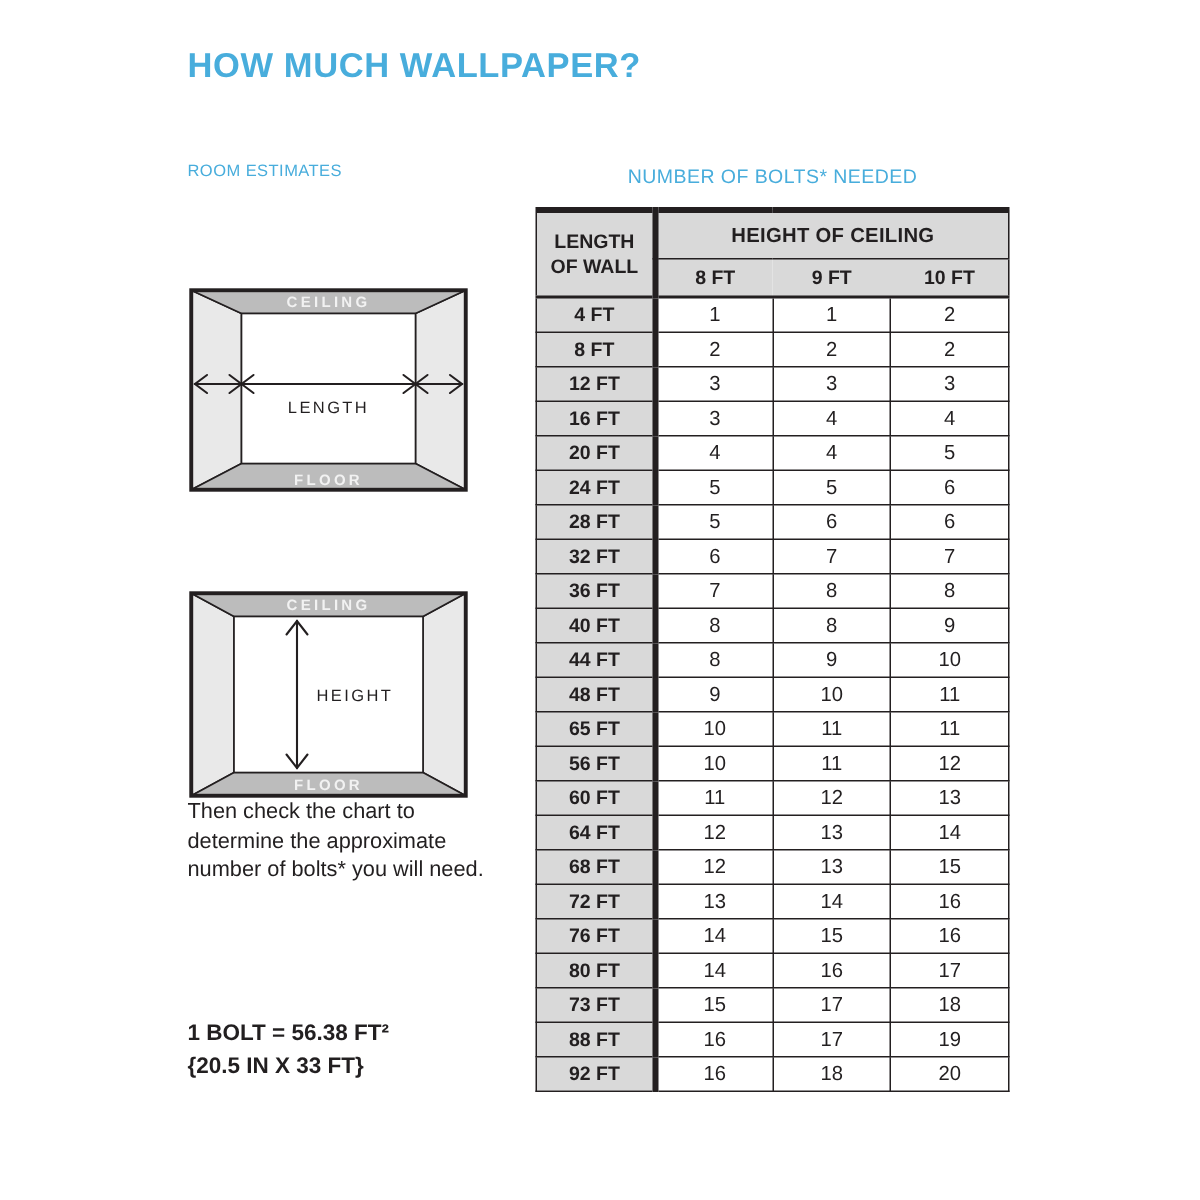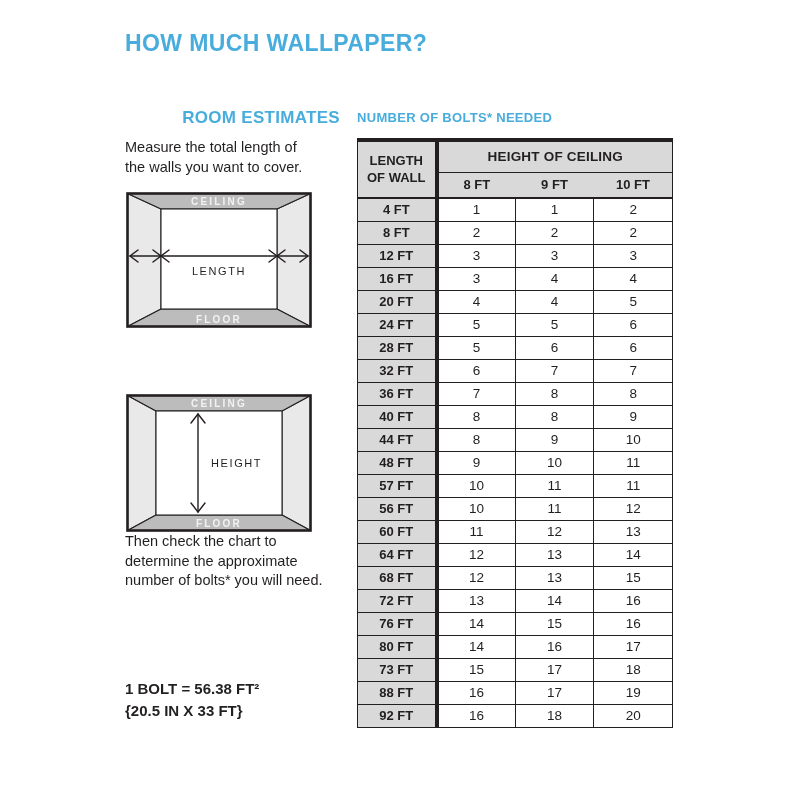--- a/index.html
+++ b/index.html
@@ -12,21 +12,21 @@
   }
   *{margin:0;padding:0;box-sizing:border-box;}
   body{background:#ffffff;font-family:"Liberation Sans",sans-serif;color:var(--text);}
   .page{position:relative;width:800px;height:800px;background:#ffffff;overflow:hidden;}
 
   .page-title{position:absolute;left:125px;top:30px;font-size:23px;font-weight:bold;
     letter-spacing:.4px;color:var(--accent);}
 
   
   .left-col{position:absolute;left:125px;top:108px;width:215px;}
-  .section-heading{font-size:17px;font-weight:bold;letter-spacing:.3px;color:var(--accent);text-align:right;}
+  .section-heading{font-size:11px;font-weight:normal;letter-spacing:.3px;color:var(--accent);}
   .step-text{font-size:14.5px;line-height:1.36;color:var(--text);white-space:pre-line;}
   .step-1{position:absolute;left:125px;top:138px;}
   .step-2{position:absolute;left:125px;top:345px;}
   .step-3{position:absolute;left:125px;top:532px;}
   .footnote{position:absolute;left:125px;top:633px;font-size:15px;font-weight:bold;
     line-height:1.45;white-space:pre;}
   .bolt-spec{position:absolute;left:125px;top:678px;font-size:15px;font-weight:bold;
     line-height:1.45;white-space:pre;}
 
   .diagram{position:absolute;left:126px;}
@@ -37,22 +37,22 @@
   svg .panel-side{fill:var(--wall-side-gray);stroke:var(--line);stroke-width:1.1;}
   svg .back-wall{fill:#ffffff;stroke:var(--line);stroke-width:1.1;}
   svg .outline{fill:none;stroke:var(--line);stroke-width:2.6;}
   svg .arrow{stroke:var(--line);stroke-width:1.4;fill:none;stroke-linecap:round;}
   svg .panel-label{fill:#f2f2f2;font-size:10px;font-weight:600;letter-spacing:2.2px;
     font-family:"Liberation Sans",sans-serif;}
   svg .dim-label{fill:var(--text);font-size:11px;font-weight:500;letter-spacing:1.6px;
     font-family:"Liberation Sans",sans-serif;}
 
   
-  .table-heading{position:absolute;left:357px;top:110px;width:316px;text-align:left;
-    font-size:13px;font-weight:bold;letter-spacing:.3px;color:var(--accent);}
+  .table-heading{position:absolute;left:357px;top:110px;width:316px;text-align:center;
+    font-size:13px;font-weight:normal;letter-spacing:.3px;color:var(--accent);}
   .bolts-table{position:absolute;left:357px;top:138px;width:316px;border-collapse:collapse;
     table-layout:fixed;border:1.5px solid var(--line);border-top:4px solid var(--line);}
   .bolts-table th,.bolts-table td{text-align:center;vertical-align:middle;color:var(--text);}
   .corner-th{width:79px;background:var(--cell-gray);font-size:13px;font-weight:bold;
     line-height:1.3;white-space:pre-line;border-right:4px solid var(--line);
     border-bottom:2px solid var(--line);}
   .group-th{background:var(--cell-gray);font-size:13.5px;font-weight:bold;height:32px;
     letter-spacing:.2px;border-bottom:1px solid var(--line);}
   .sub-th{background:var(--cell-gray);font-size:13px;font-weight:bold;height:26px;
     border-bottom:2px solid var(--line);}
@@ -65,22 +65,20 @@
 <body>
 
 <div class="page">
 
   <h1 class="page-title">HOW MUCH WALLPAPER?</h1>
 
   <div class="left-col">
     <h2 class="section-heading">ROOM ESTIMATES</h2>
   </div>
 
-  <p class="step-text step-1">Measure the total length of
-the walls you want to cover.</p>
 
   <svg class="diagram diagram-1" width="186" height="136" viewBox="0 0 186 136">
     <polygon class="panel-side" points="1.5,1.5 35,17 35,117 1.5,134.5"></polygon>
     <polygon class="panel-side" points="184.5,1.5 151,17 151,117 184.5,134.5"></polygon>
     <polygon class="panel-mid" points="1.5,1.5 184.5,1.5 151,17 35,17"></polygon>
     <polygon class="panel-mid" points="1.5,134.5 184.5,134.5 151,117 35,117"></polygon>
     <rect class="back-wall" x="35" y="17" width="116" height="100"></rect>
     <rect class="outline" x="1.5" y="1.5" width="183" height="133"></rect>
     <text class="panel-label" x="93" y="12.5" text-anchor="middle">CEILING</text>
     <text class="panel-label" x="93" y="131" text-anchor="middle">FLOOR</text>
@@ -203,21 +201,21 @@
           <td>9</td>
           <td>10</td>
         </tr>
         <tr>
           <th>48 FT</th>
           <td>9</td>
           <td>10</td>
           <td>11</td>
         </tr>
         <tr>
-          <th>57 FT</th>
+          <th>65 FT</th>
           <td>10</td>
           <td>11</td>
           <td>11</td>
         </tr>
         <tr>
           <th>56 FT</th>
           <td>10</td>
           <td>11</td>
           <td>12</td>
         </tr>

